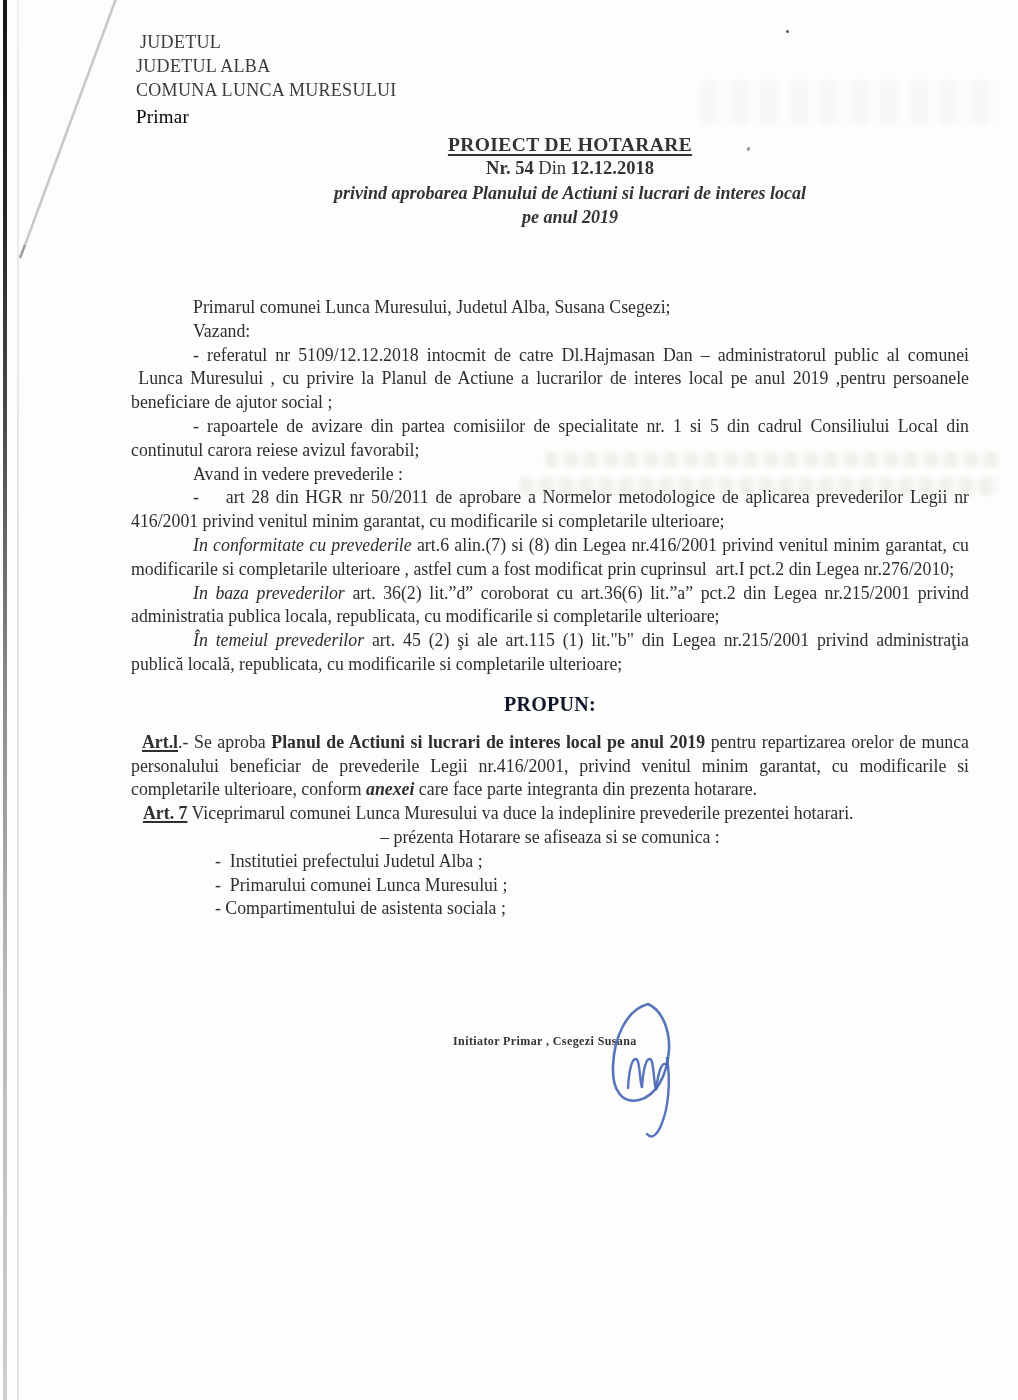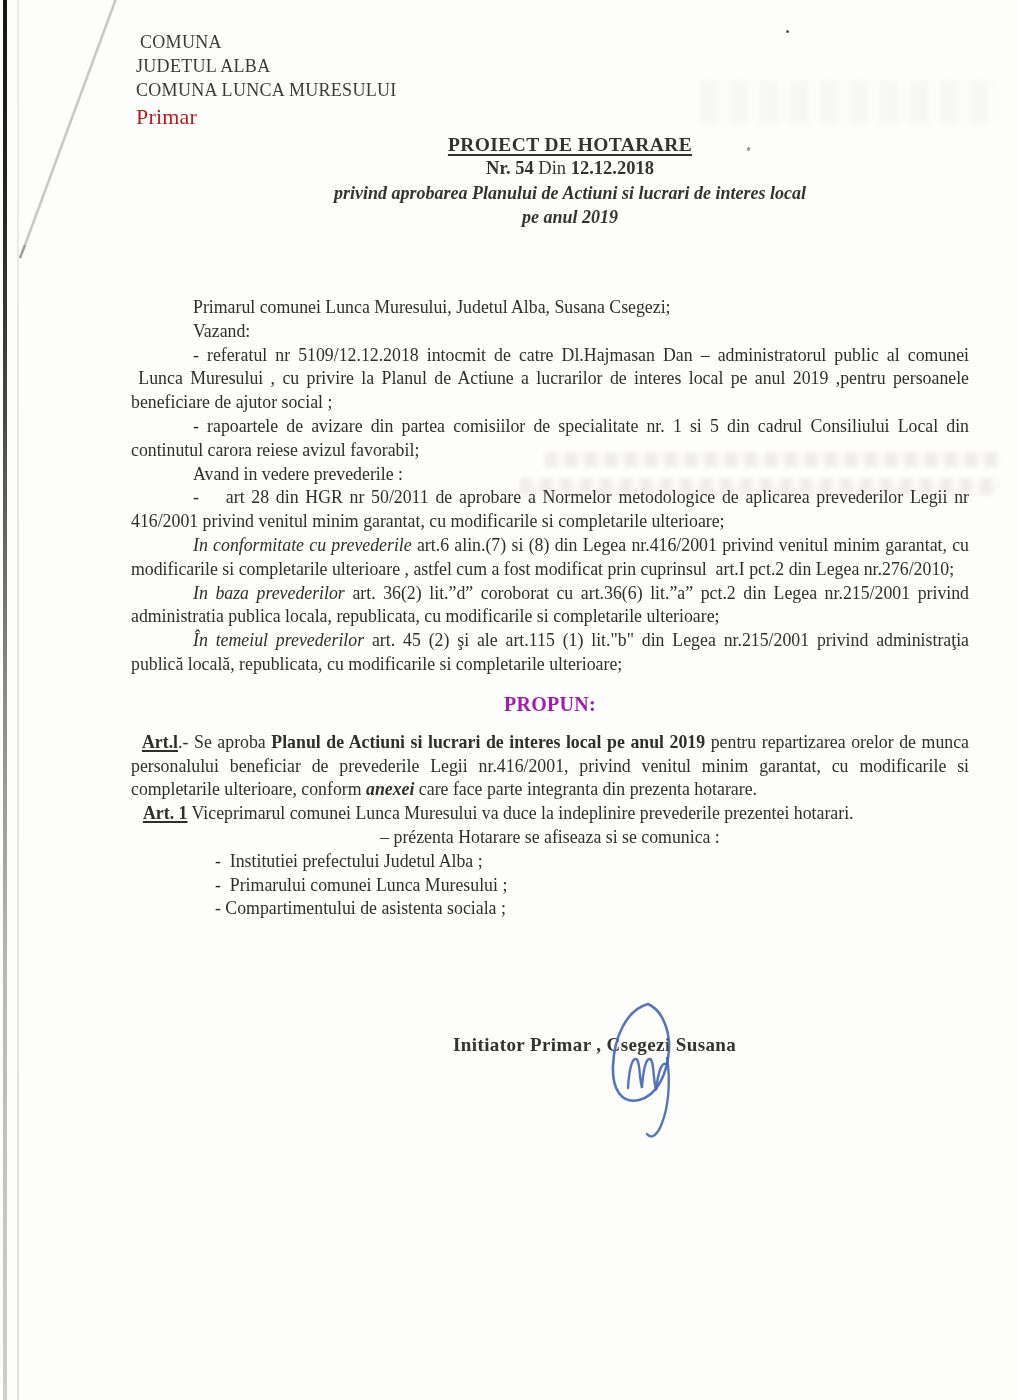--- a/index.html
+++ b/index.html
@@ -43,21 +43,21 @@
     opacity: 0.5;
   }
   .speck { position: absolute; background: #555; border-radius: 50%; z-index: 1; }
 
   
   .letterhead {
     position: absolute; left: 136px; top: 30px; z-index: 2;
     font-size: 18px; line-height: 24px; color: #3a3a3a; letter-spacing: 0.3px;
   }
   .letterhead .office {
-    font-size: 22px; line-height: 27px; color: #b91c1c; letter-spacing: 0.2px; margin-top: 1px;
+    font-size: 19px; line-height: 27px; color: #000000; letter-spacing: 0.2px; margin-top: 1px;
   }
 
   
   .title-block {
     position: absolute; left: 120px; top: 134px; width: 900px; z-index: 2;
     text-align: center; color: #333;
   }
   .title-heading {
     font-size: 19.5px; font-weight: bold; letter-spacing: 0.4px;
     text-decoration: underline; text-decoration-thickness: 2px; text-underline-offset: 3px;
@@ -75,31 +75,31 @@
   .ind { text-indent: 62px; }
   .it { font-style: italic; }
   .b { font-weight: bold; }
   .bi { font-weight: bold; font-style: italic; }
   .art-label {
     font-weight: bold;
     text-decoration: underline; text-decoration-thickness: 1.5px; text-underline-offset: 2px; margin-top: 36px;
   }
   .propun-heading {
     text-align: center; font-weight: bold; font-size: 20px;
-    margin: 15px 0 0 0 !important; line-height: 24px; letter-spacing: 0.3px; color: #a21caf;
+    margin: 15px 0 0 0 !important; line-height: 24px; letter-spacing: 0.3px; color: #0f172a;
   }
   .art1 { margin-top: 15px !important; text-indent: 11px; }
   .art2 { text-indent: 12px; text-align: left; }
   .comm-intro { text-align: center; }
   .comm-list { padding-left: 84px; text-align: left; }
 
   
   .signature-line {
     position: absolute; left: 453px; top: 1034px; z-index: 2;
-    font-size: 19px; font-weight: bold; color: #333; letter-spacing: 0.4px;
+    font-size: 12px; font-weight: bold; color: #333; letter-spacing: 0.4px;
   }
   .signature-svg { position: absolute; left: 588px; top: 993px; z-index: 3; }
 </style>
 </head>
 <body>
 
 <div class="page">
 
   <div class="edge-line"></div>
   <div class="edge-line-2"></div>
@@ -107,21 +107,21 @@
     <line x1="117" y1="-4" x2="25" y2="245" stroke="#c9c9c9" stroke-width="2.6"></line>
     <line x1="25" y1="245" x2="20" y2="258" stroke="#9a9a9a" stroke-width="2.4"></line>
   </svg>
   <div class="ghost ghost-band" style="left:700px; top:80px; width:300px; height:45px;"></div>
   <div class="ghost ghost-row" style="left:545px; top:452px; width:455px; height:15px;"></div>
   <div class="ghost ghost-row" style="left:520px; top:478px; width:480px; height:17px;"></div>
   <div class="speck" style="left:786px; top:30px; width:3px; height:3px;"></div>
   <div class="speck" style="left:747px; top:147px; width:3px; height:4px; background:#999; transform:rotate(30deg); border-radius:40% 60% 60% 40%;"></div>
 
   <div class="letterhead">
-    <div style="padding-left:4px;">COMUNA</div>
+    <div style="padding-left:4px;">JUDETUL</div>
     <div>JUDETUL ALBA</div>
     <div>COMUNA LUNCA MURESULUI</div>
     <div class="office">Primar</div>
   </div>
 
   <div class="title-block">
     <div class="title-heading">PROIECT DE HOTARARE</div>
     <div class="title-nr"><span class="b">Nr. 54</span><span> Din </span><span class="b">12.12.2018</span></div>
     <div class="title-subject">
       <div>privind aprobarea Planului de Actiuni si lucrari de interes local</div>
@@ -137,21 +137,21 @@
     <p class="ind">Avand in vedere prevederile :</p>
     <p class="ind">- &nbsp; &nbsp;art 28 din HGR nr 50/2011 de aprobare a Normelor metodologice de aplicarea prevederilor Legii nr 416/2001 privind venitul minim garantat, cu modificarile si completarile ulterioare;</p>
     <p class="ind"><span class="it">In conformitate cu prevederile</span><span> art.6 alin.(7) si (8) din Legea nr.416/2001 privind venitul minim garantat, cu modificarile si completarile ulterioare , astfel cum a fost modificat prin cuprinsul &nbsp;art.I pct.2 din Legea nr.276/2010;</span></p>
     <p class="ind"><span class="it">In baza prevederilor</span><span> art. 36(2) lit.”d” coroborat cu art.36(6) lit.”a” pct.2 din Legea nr.215/2001 privind administratia publica locala, republicata, cu modificarile si completarile ulterioare;</span></p>
     <p class="ind"><span class="it">În temeiul prevederilor</span><span> art. 45 (2) şi ale art.115 (1) lit."b" din Legea nr.215/2001 privind administraţia publică locală, republicata, cu modificarile si completarile ulterioare;</span></p>
 
     <p class="propun-heading">PROPUN:</p>
 
     <p class="art1"><span class="art-label">Art.l</span><span>.- Se aproba </span><span class="b">Planul de Actiuni si lucrari de interes local pe anul 2019</span><span> pentru repartizarea orelor de munca personalului beneficiar de prevederile Legii nr.416/2001, privind venitul minim garantat, cu modificarile si completarile ulterioare, conform </span><span class="bi">anexei</span><span> care face parte integranta din prezenta hotarare.</span></p>
 
-    <p class="art2"><span class="art-label">Art. 1</span><span> Viceprimarul comunei Lunca Muresului va duce la indeplinire prevederile prezentei hotarari.</span></p>
+    <p class="art2"><span class="art-label">Art. 7</span><span> Viceprimarul comunei Lunca Muresului va duce la indeplinire prevederile prezentei hotarari.</span></p>
 
     <p class="comm-intro">– prézenta Hotarare se afiseaza si se comunica :</p>
     <div class="comm-list">
       <p>- &nbsp;Institutiei prefectului Judetul Alba ;</p>
       <p>- &nbsp;Primarului comunei Lunca Muresului ;</p>
       <p>- Compartimentului de asistenta sociala ;</p>
     </div>
   </div>
 
   <div class="signature-line">Initiator Primar , Csegezi Susana</div>

